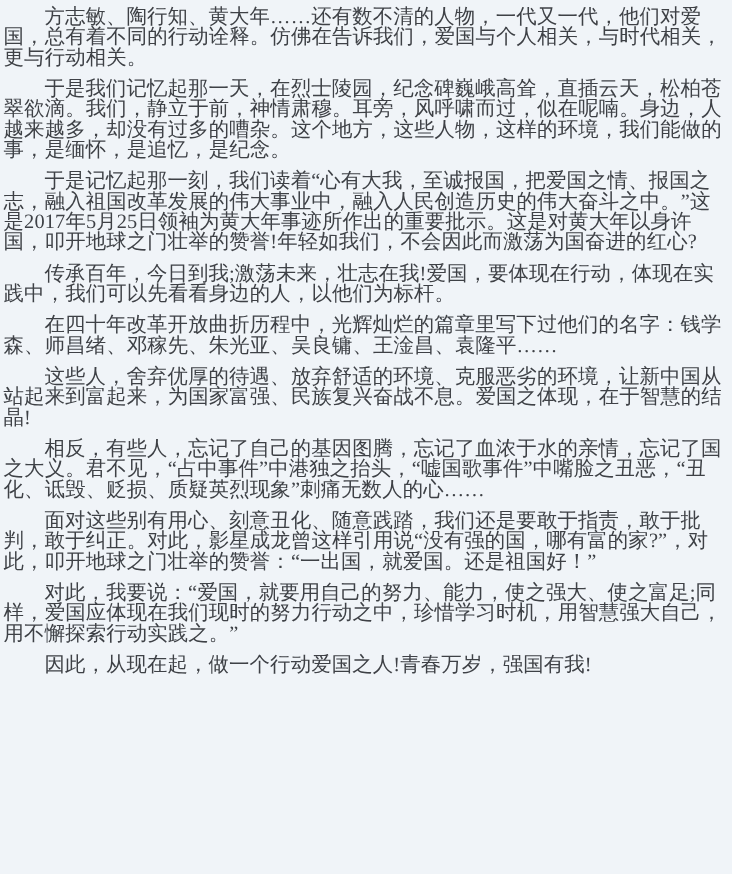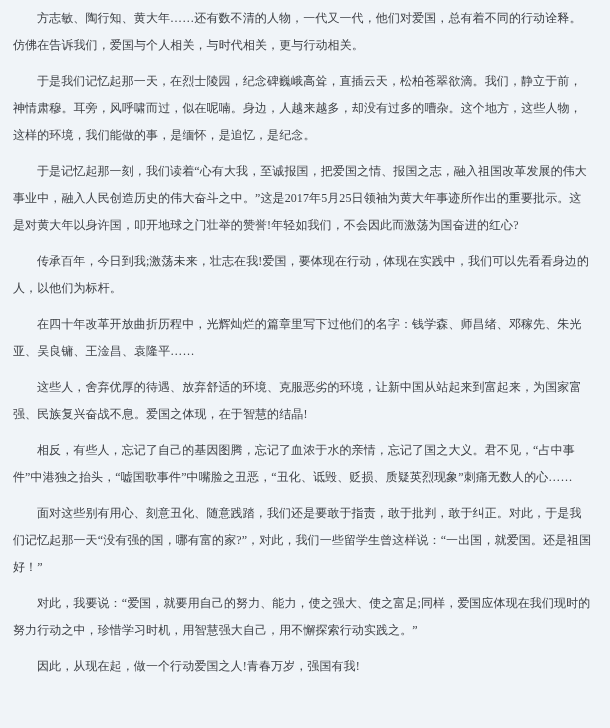--- a/index.html
+++ b/index.html
@@ -14,38 +14,38 @@
   }
   .doc {
     box-sizing: border-box;
     width: 610px;
     height: 728px;
     padding: 0 8px 0 3px;
     font-family: "Liberation Serif", serif;
     color: #3e4146;
   }
   .para {
-    margin: 9px 10px;
-    font-size: 12px;
-    line-height: 27px;
+    margin: 9px 0;
+    font-size: 17px;
+    line-height: 17px;
     text-indent: 2em;
     letter-spacing: 0.1px;
     word-break: break-all;
   }
   .para:first-child {
     margin-top: 5px;
   }
 </style>
 </head>
 <body>
 
 <div class="doc">
   <p class="para">方志敏、陶行知、黄大年……还有数不清的人物，一代又一代，他们对爱国，总有着不同的行动诠释。仿佛在告诉我们，爱国与个人相关，与时代相关，更与行动相关。</p>
   <p class="para">于是我们记忆起那一天，在烈士陵园，纪念碑巍峨高耸，直插云天，松柏苍翠欲滴。我们，静立于前，神情肃穆。耳旁，风呼啸而过，似在呢喃。身边，人越来越多，却没有过多的嘈杂。这个地方，这些人物，这样的环境，我们能做的事，是缅怀，是追忆，是纪念。</p>
   <p class="para">于是记忆起那一刻，我们读着“心有大我，至诚报国，把爱国之情、报国之志，融入祖国改革发展的伟大事业中，融入人民创造历史的伟大奋斗之中。”这是2017年5月25日领袖为黄大年事迹所作出的重要批示。这是对黄大年以身许国，叩开地球之门壮举的赞誉!年轻如我们，不会因此而激荡为国奋进的红心?</p>
   <p class="para">传承百年，今日到我;激荡未来，壮志在我!爱国，要体现在行动，体现在实践中，我们可以先看看身边的人，以他们为标杆。</p>
   <p class="para">在四十年改革开放曲折历程中，光辉灿烂的篇章里写下过他们的名字：钱学森、师昌绪、邓稼先、朱光亚、吴良镛、王淦昌、袁隆平……</p>
   <p class="para">这些人，舍弃优厚的待遇、放弃舒适的环境、克服恶劣的环境，让新中国从站起来到富起来，为国家富强、民族复兴奋战不息。爱国之体现，在于智慧的结晶!</p>
   <p class="para">相反，有些人，忘记了自己的基因图腾，忘记了血浓于水的亲情，忘记了国之大义。君不见，“占中事件”中港独之抬头，“嘘国歌事件”中嘴脸之丑恶，“丑化、诋毁、贬损、质疑英烈现象”刺痛无数人的心……</p>
-  <p class="para">面对这些别有用心、刻意丑化、随意践踏，我们还是要敢于指责，敢于批判，敢于纠正。对此，于是我们记忆起那一天“没有强的国，哪有富的家?”，对此，我们一些留学生曾这样说：“一出国，就爱国。还是祖国好！”</p>
+  <p class="para">面对这些别有用心、刻意丑化、随意践踏，我们还是要敢于指责，敢于批判，敢于纠正。对此，影星成龙曾这样引用说“没有强的国，哪有富的家?”，对此，叩开地球之门壮举的赞誉：“一出国，就爱国。还是祖国好！”</p>
   <p class="para">对此，我要说：“爱国，就要用自己的努力、能力，使之强大、使之富足;同样，爱国应体现在我们现时的努力行动之中，珍惜学习时机，用智慧强大自己，用不懈探索行动实践之。”</p>
   <p class="para">因此，从现在起，做一个行动爱国之人!青春万岁，强国有我!</p>
 </div>
 
 </body></html>

